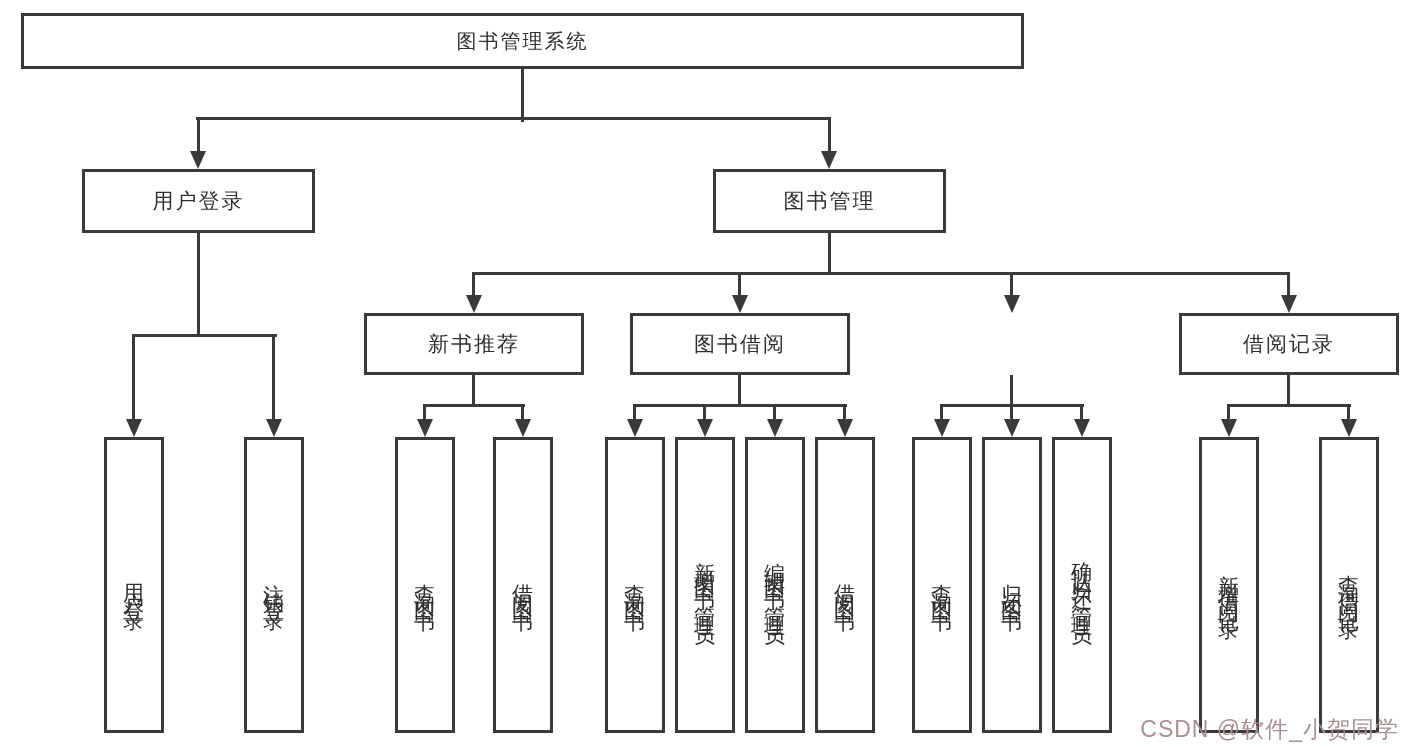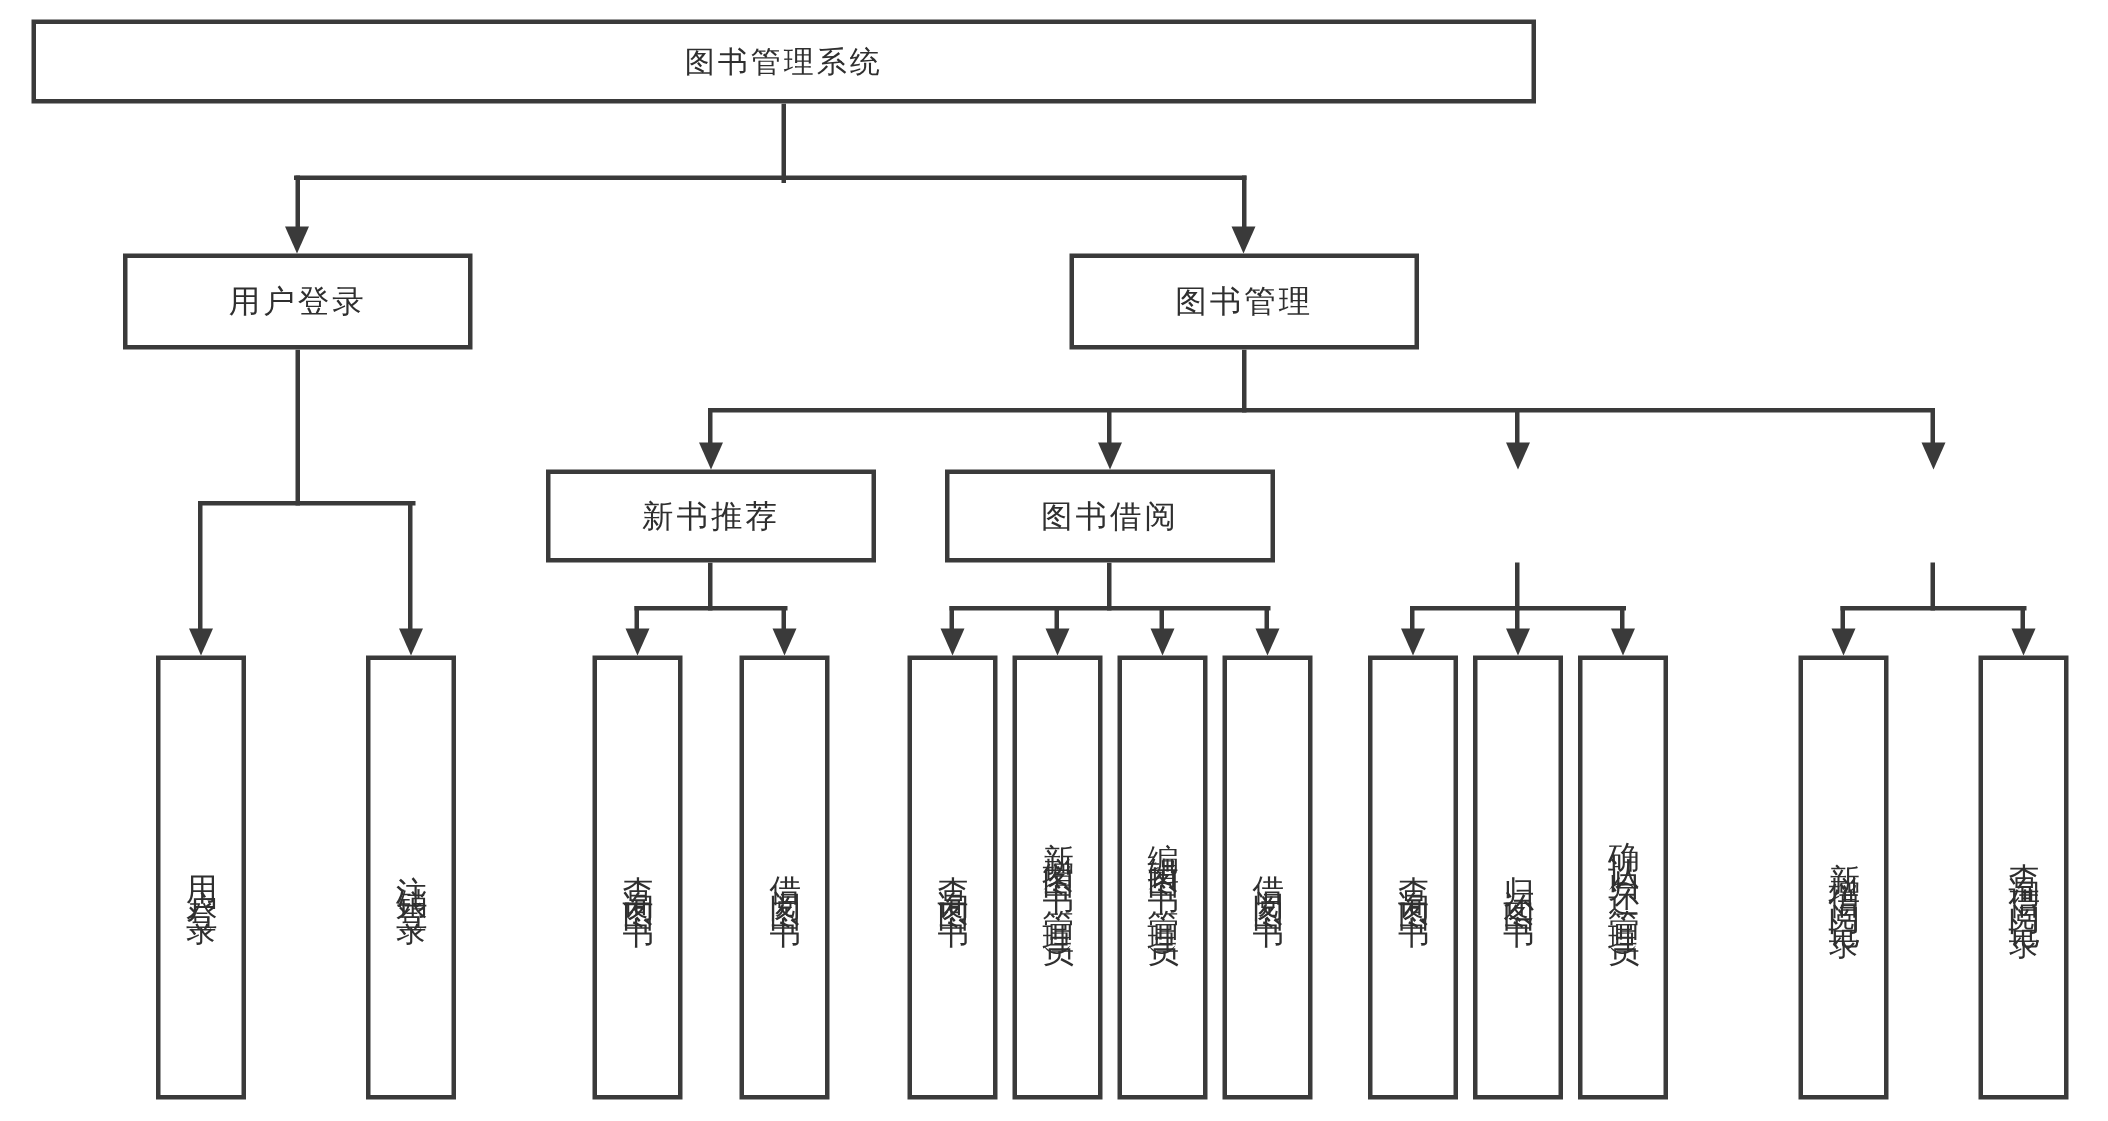--- a/index.html
+++ b/index.html
@@ -108,20 +108,23 @@
   <div class="box l3" style="left:364px">
     <span>新书推荐</span>
   </div>
 
   <div class="box l2" style="left:713px">
     <span>图书管理</span>
   </div>
   <div class="box l3" style="left:630px">
     <span>图书借阅</span>
   </div>
+  <div class="box l3" style="left:1179px">
+    <span>借阅记录</span>
+  </div>
 
   <div class="box leaf" style="left:104px">
     <span class="vlabel">用户登录</span>
   </div>
   <div class="box leaf" style="left:244px">
     <span class="vlabel">注销登录</span>
   </div>
   <div class="box leaf" style="left:395px">
     <span class="vlabel">查询图书</span>
   </div>
@@ -149,13 +152,14 @@
   <div class="box leaf" style="left:1052px">
     <span class="vlabel">确认归还（管理员）</span>
   </div>
   <div class="box leaf" style="left:1199px">
     <span class="vlabel">新增借阅记录</span>
   </div>
   <div class="box leaf" style="left:1319px">
     <span class="vlabel">查询借阅记录</span>
   </div>
 
+  <div class="watermark">CSDN @软件_小贺同学</div>
 </div>
 
 </body></html>

